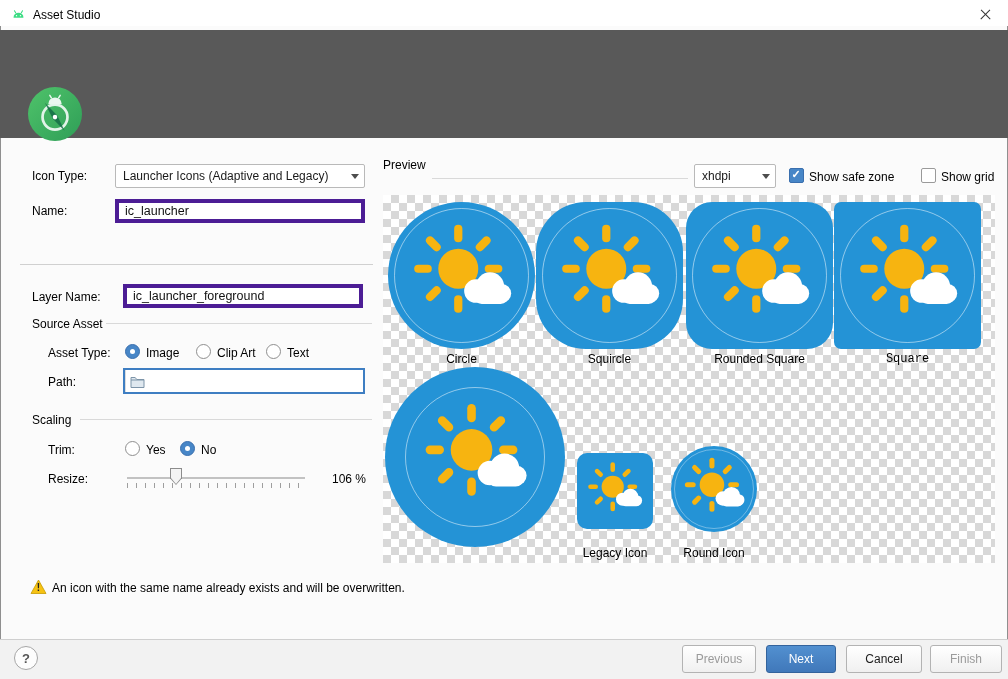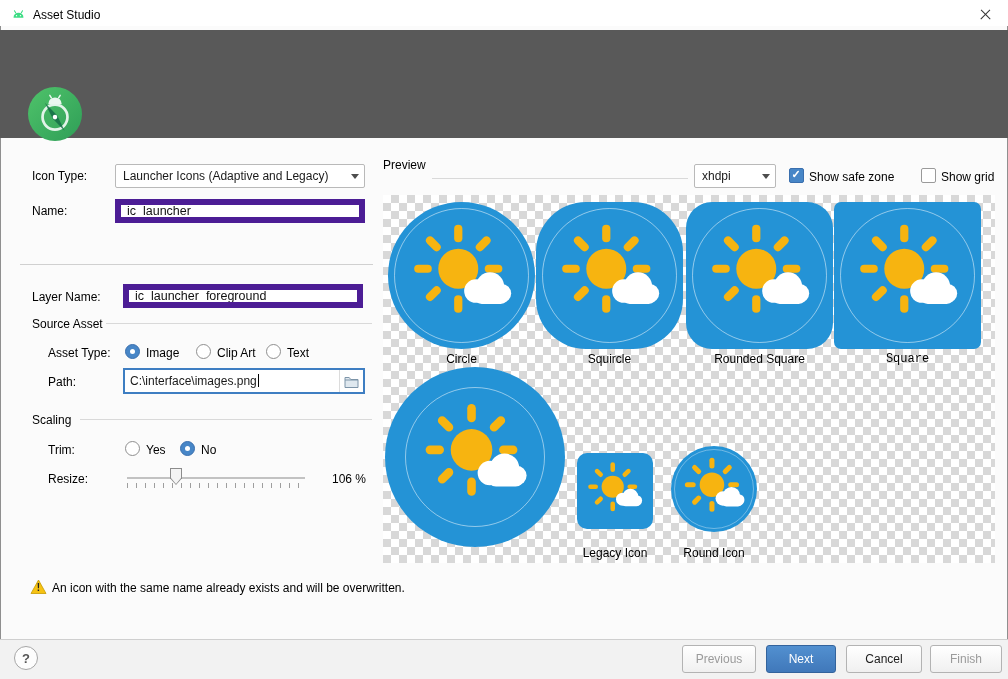--- a/index.html
+++ b/index.html
@@ -22,21 +22,21 @@
   .header{position:absolute;left:0;top:30px;right:0;height:108px;background:#595959;}
   .header-logo{position:absolute;left:28px;top:57px;width:54px;height:54px;}
   .header-title{position:absolute;left:94px;top:68px;font-size:26px;color:#dcdcdc;letter-spacing:.3px;}
   
   .lbl{position:absolute;white-space:nowrap;color:#000;}
   .combo{position:absolute;background:#fff;border:1px solid #b9b9b9;border-radius:2px;
          box-sizing:border-box;display:flex;align-items:center;cursor:pointer;}
   .combo .val{flex:1;padding-left:7px;white-space:nowrap;overflow:hidden;}
   .combo .arrow{width:18px;height:100%;display:flex;align-items:center;justify-content:center;}
   .combo .arrow::after{content:"";border-left:4px solid transparent;border-right:4px solid transparent;border-top:5px solid #4d4d4d;}
-  .textfield{position:absolute;background:#fff;border:6px solid #4c1d95;box-sizing:border-box;
+  .textfield{position:absolute;background:#fff;border:4px solid #4c1d95;box-sizing:border-box;
              padding:0 6px;font:12.5px "Liberation Sans",sans-serif;color:#111;outline:none;}
   .radio{position:absolute;width:15px;height:15px;border-radius:50%;background:#fff;
          border:1px solid #8f8f8f;box-sizing:border-box;cursor:pointer;}
   .radio.sel{background:#4786c7;border-color:#3a6fae;}
   .radio.sel::after{content:"";position:absolute;left:4px;top:4px;width:5px;height:5px;border-radius:50%;background:#fff;}
   .checkbox{position:absolute;width:15px;height:15px;border:1px solid #9a9a9a;border-radius:2px;
             background:#fff;box-sizing:border-box;cursor:pointer;}
   .checkbox.checked{background:#4786c7;border-color:#3a6fae;}
   .checkbox.checked::after{content:"✓";color:#fff;font-size:11px;font-weight:bold;position:absolute;left:1.5px;top:-1px;}
   .rule{position:absolute;height:1px;background:#d9d9d9;}
@@ -183,21 +183,20 @@
   <span class="lbl" style="left:48px;top:346px;">Asset Type:</span>
   <span class="radio sel" style="left:125px;top:344px;"></span>
   <span class="lbl" style="left:146px;top:346px;">Image</span>
   <span class="radio" style="left:196px;top:344px;"></span>
   <span class="lbl" style="left:217px;top:346px;">Clip Art</span>
   <span class="radio" style="left:266px;top:344px;"></span>
   <span class="lbl" style="left:287px;top:346px;">Text</span>
 
   <span class="lbl" style="left:48px;top:375px;">Path:</span>
   <div class="pathbox">
-    <span class="ptext"><span>C:\interface\images.png</span><span class="caret"></span></span>
     <span class="browse">
       <svg width="15" height="13" viewBox="0 0 15 13">
         <path d="M1 2.5h4.2l1.6 2H14v8H1z" fill="#dfe8ef" stroke="#7d94a8"></path>
         <path d="M1 5h13" stroke="#7d94a8" fill="none"></path>
       </svg>
     </span>
   </div>
 
   <span class="lbl" style="left:32px;top:413px;">Scaling</span>
   <div class="rule" style="left:80px;top:419px;width:292px;"></div>

